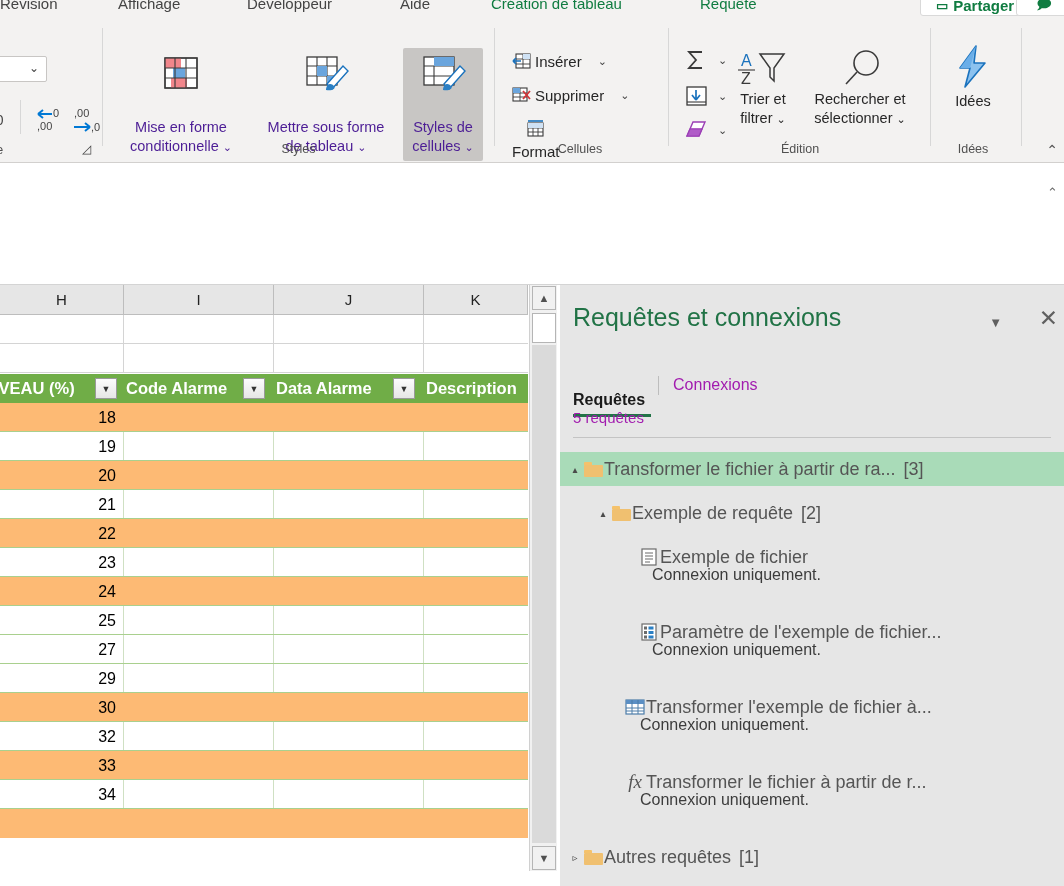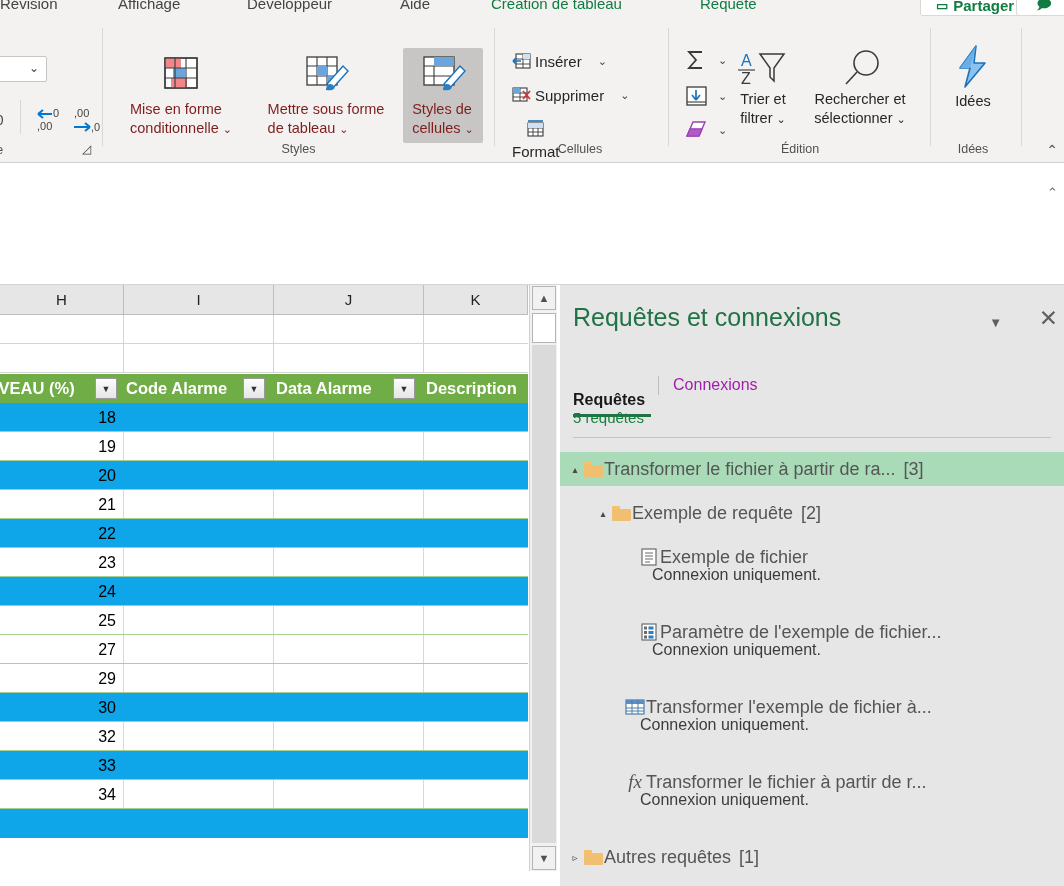--- a/index.html
+++ b/index.html
@@ -57,22 +57,22 @@
   .launcher{ position:absolute; left:82px; bottom:6px; font-size:12px; color:#444; }
   .bottom-left-lbl{ position:absolute; left:-8px; bottom:5px; font-size:12.5px; color:#505050; }
 
   
   .bigbtn{
     position:absolute; top:26px; display:flex; flex-direction:column;
     align-items:center; width:auto; padding:4px 6px 4px 6px; border-radius:2px;
   }
   .bigbtn.sel{ background:#c8c6c4; }
   .bigbtn .lbl{
-    font-size:14.5px; color:#7f1d1d; text-align:left; line-height:19px;
-    margin-top:6px; white-space:pre-line;
+    font-size:14.5px; color:#4c1d95; text-align:center; line-height:19px;
+    margin-top:24px; white-space:pre-line;
   }
   .bigbtn .lbl .cv{ font-size:11px; }
 
   
   .smallbtn{
     position:absolute; display:flex; align-items:center; gap:4px;
     font-size:15px; color:#262626; white-space:nowrap;
   }
   .smallbtn .cv{ font-size:11px; color:#444; margin-left:2px; }
 
@@ -96,21 +96,21 @@
   
   .grid{ position:absolute; left:0; top:285px; width:560px; height:601px; background:#fff; overflow:hidden;}
   .colhdr{ position:absolute; left:0; top:0; height:30px; width:528px;
     background:#e6e6e6; border-bottom:1px solid #bdbdbd; }
   .colcell{
     position:absolute; top:0; height:29px; line-height:29px; text-align:center;
     font-size:15px; color:#222; border-right:1px solid #bdbdbd;
   }
   .rowarea{ position:absolute; left:0; top:30px; width:528px; }
   .gridrow{ position:relative; height:29px; width:528px; }
-  .gridrow.alt{ background:#0ea5e9; }
+  .gridrow.alt{ background:#fdba74; }
   .gridrow.plain{ background:#ffffff; }
   .gridrow .cellsep{ position:absolute; top:0; width:1px; height:29px; background:#cfe0c3; }
   .gridrow .rowline{ position:absolute; left:0; bottom:0; width:528px; height:1px; background:#a9d08e; }
   .gridrow .val{
     position:absolute; left:0; top:0; width:118px; height:29px; line-height:29px;
     text-align:right; padding-right:2px; font-size:16px; color:#000;
   }
 
   .tblhdr{
     position:absolute; left:0; width:528px; height:29px; background:#70ad47;
@@ -159,21 +159,21 @@
   }
   .panel-caret{ position:absolute; right:62px; top:30px; font-size:13px; color:#606060; }
   .panel-close{ position:absolute; right:6px; top:22px; font-size:23px; color:#606060; line-height:1;}
   .ptabs{ position:absolute; left:13px; top:76px; display:flex; align-items:center; gap:0px; }
   .ptab{ font-size:16px; color:#a21caf; padding:0 13px 5px 0; position:relative; white-space:nowrap;}
   .ptab.active{ font-weight:bold; color:#1a1a1a;margin-top:30px; }
   .ptab.active:after{
     content:""; position:absolute; left:0; bottom:-3px; width:78px; height:3px; background:#217346;
   }
   .ptab-div{ width:1px; height:19px; background:#bdbdbd; margin:0 14px 5px 0; }
-  .pcount{ position:absolute; left:13px; top:124px; font-size:15px; color:#15803d; }
+  .pcount{ position:absolute; left:13px; top:124px; font-size:15px; color:#a21caf; }
   .pdiv{ position:absolute; left:13px; top:152px; width:478px; height:1px; background:#c4c4c4; }
 
   .qitem{ position:absolute; left:0; width:504px; height:34px; display:flex; align-items:center; }
   .qitem.sel{ background:#a9dbb8; }
   .qcaret{ font-size:10px; color:#4a4a4a; width:14px; text-align:center; flex:none; }
   .qicon{ width:22px; height:20px; flex:none; display:flex; align-items:center; justify-content:center; }
   .qlabel{ font-size:18px; color:#555555; white-space:nowrap; }
   .qcount{ font-size:18px; color:#555555; margin-left:8px; }
   .qsub{ position:absolute; font-size:16px; color:#3c3c3c; white-space:nowrap; }
 

